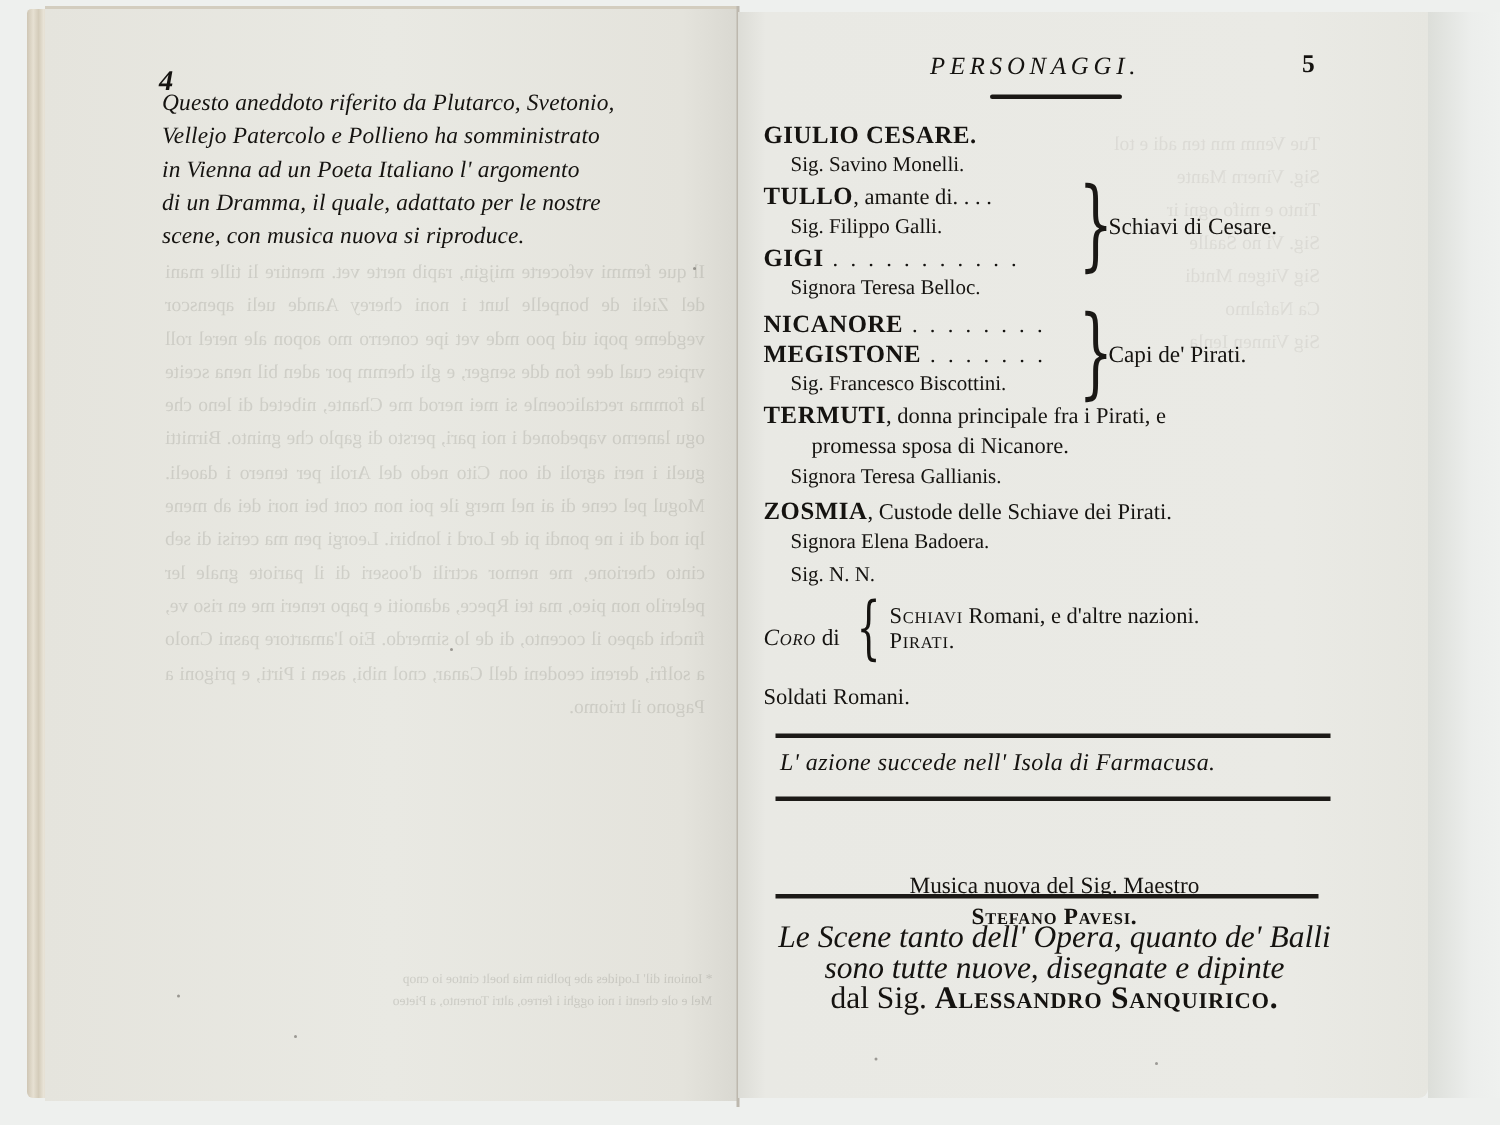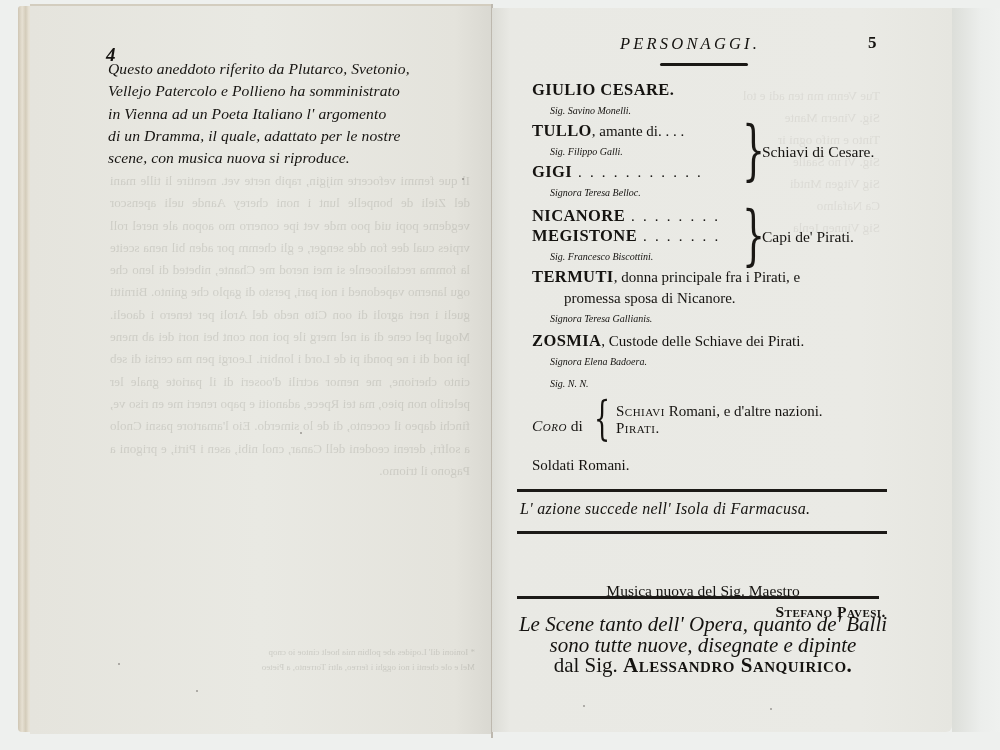--- a/index.html
+++ b/index.html
@@ -79,25 +79,25 @@
     .head-rule {
       position: absolute; left: 660px; top: 63px; width: 88px; height: 3px;
       background: #1a1815; border-radius: 2px;
     }
     .page-num-right {
       position: absolute; left: 868px; top: 33px;
       font-size: 17px; font-weight: bold;
     }
     .cast {
       position: absolute; left: 509px; top: 80px; width: 400px;
-      font-size: 15px; line-height: 20.6px; margin-left: 23px;
+      font-size: 15px; line-height: 20.6px;
     }
     .role { font-weight: bold; font-size: 16.5px; letter-spacing: 0.4px; }
     .desc { font-size: 15px; }
-    .singer { font-style: italic; padding-left: 18px; font-size: 10px; }
+    .singer { padding-left: 18px; font-size: 14px; }
     .dots { letter-spacing: 2.2px; }
     .line { white-space: nowrap; height: 20.6px; }
     .indent { padding-left: 32px; }
     .gap-small { height: 2px; }
 
     .brace-group { position: relative; }
     .brace {
       position: absolute; font-size: 66px; line-height: 1;
       font-family: "DejaVu Serif", serif; font-weight: 200; transform: scaleX(0.55);
       transform-origin: left center; color: #1a1815;
@@ -108,21 +108,21 @@
 
     .coro { position: relative; height: 52px; margin-top: 6px; }
     .coro-label {
       position: absolute; left: 0; top: 15px; font-style: italic; font-size: 15.5px;
     }
     .coro-brace {
       position: absolute; left: 62px; top: -6px; font-size: 46px; line-height: 1;
       font-family: "DejaVu Serif", serif; transform: scaleX(0.55); transform-origin: left center;
     }
     .coro-items { position: absolute; left: 84px; top: 2px; font-size: 15px; line-height: 17px; }
-    .smallcaps { font-variant: small-caps; letter-spacing: 0.5px; text-align: right; }
+    .smallcaps { font-variant: small-caps; letter-spacing: 0.5px; }
 
     .rule {
       position: absolute; height: 2.5px; background: #1c1a17;
     }
     .azione {
       position: absolute; left: 520px; top: 500px; width: 366px; 
       font-style: italic; font-size: 16px; letter-spacing: 0.3px;
     }
     .musica {
       position: absolute; left: 520px; top: 544px; width: 366px; text-align: center;

